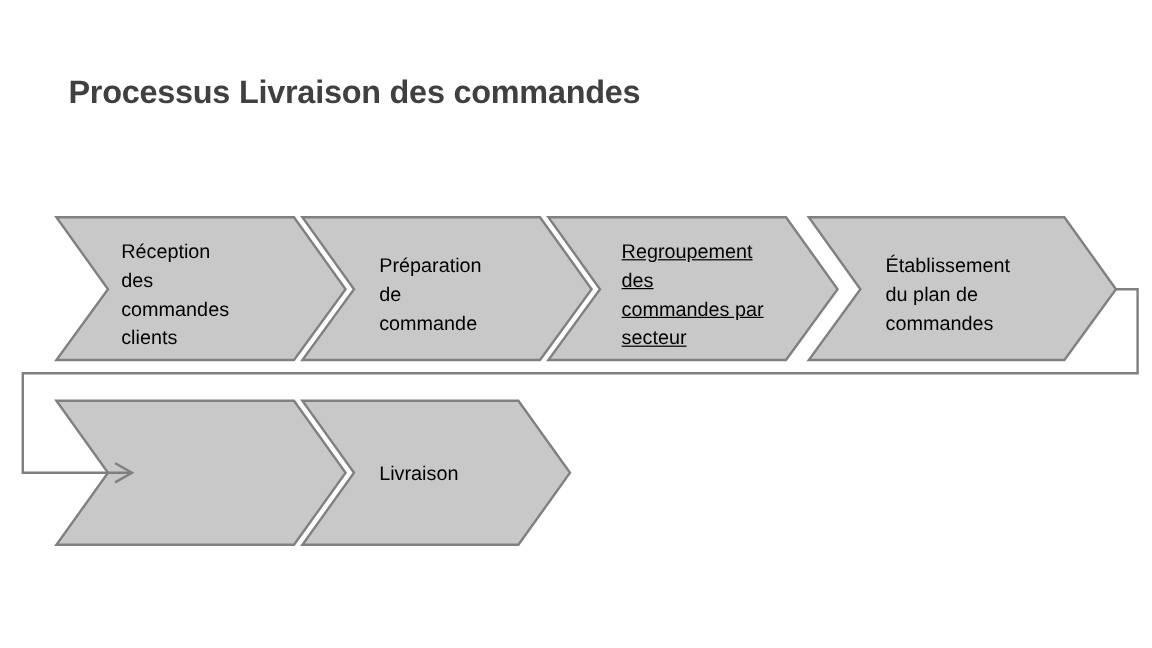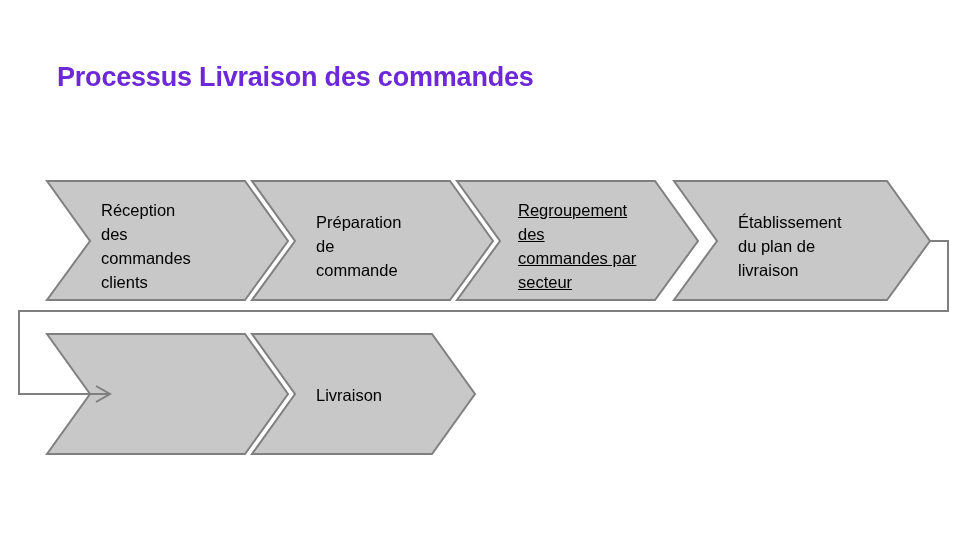--- a/index.html
+++ b/index.html
@@ -20,21 +20,21 @@
     top: 0;
     width: 960px;
     height: 540px;
   }
   .slide-title {
     position: absolute;
     left: 57px;
     top: 62px;
     font-size: 27px;
     font-weight: bold;
-    color: #6d28d9;
+    color: #404040;
     letter-spacing: -0.2px;
     white-space: nowrap;
   }
   .chevron-label {
     position: absolute;
     font-size: 16.5px;
     line-height: 24px;
     color: #000000;
     white-space: pre-line;
   }
@@ -75,18 +75,18 @@
 de
 commande</div>
 
   <div class="chevron-label" style="left:518px; top:198px; width:142px;text-decoration:underline;">Regroupement
 des
 commandes par
 secteur</div>
 
   <div class="chevron-label" style="left:738px; top:210px; width:148px;">Établissement
 du plan de
-livraison</div>
+commandes</div>
 
 
   <div class="chevron-label" style="left:316px; top:383px; width:120px;">Livraison</div>
 
 </div>
 
 </body></html>

